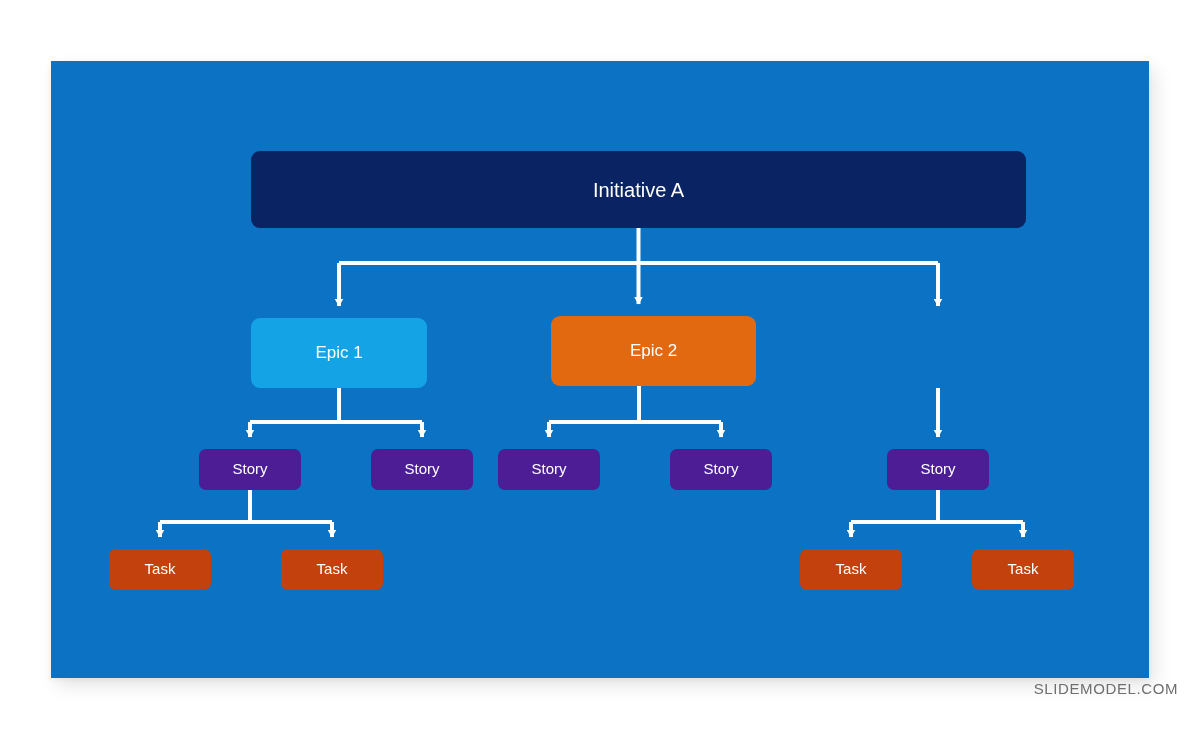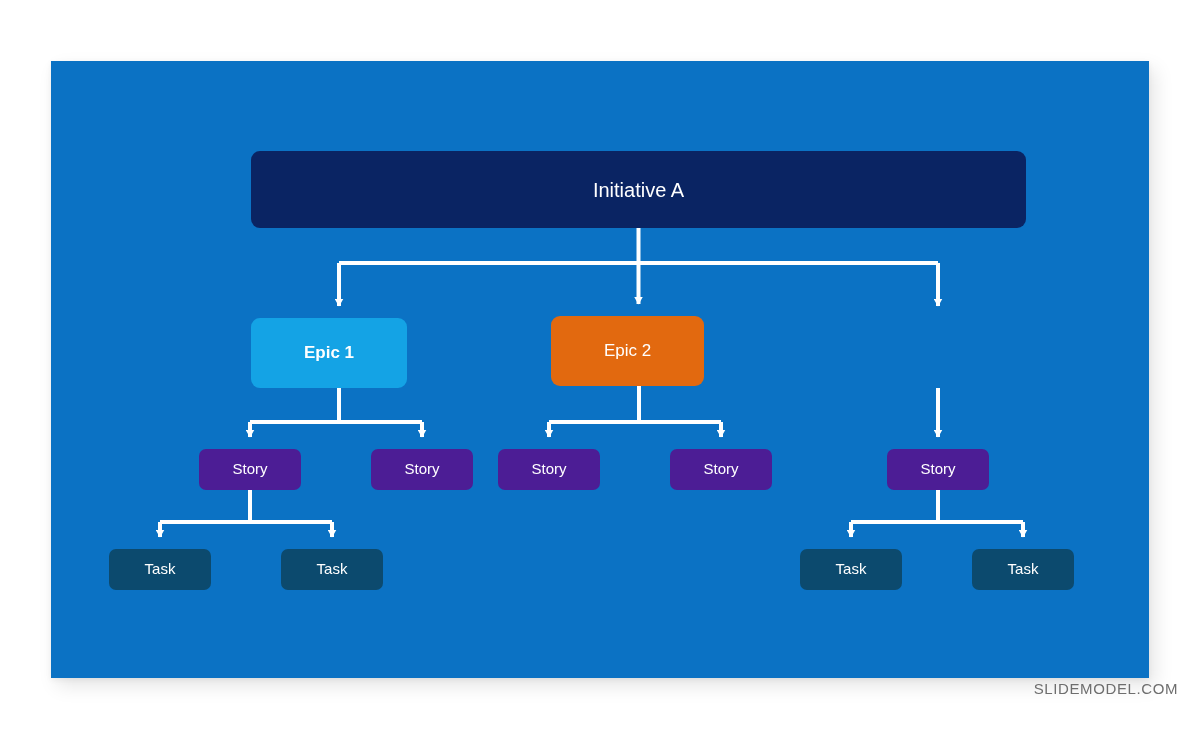--- a/index.html
+++ b/index.html
@@ -62,21 +62,21 @@
   }
   .node.epic.accent {
     background: #E2690F;
   }
   .node.story {
     background: #4c1d95;
     border-radius: 7px;
     font-size: 15px;
   }
   .node.task {
-    background: #0c4a6e;
+    background: #c2410c;
     border-radius: 7px;
     font-size: 15px;
   }
   #watermark {
     position: absolute;
     right: 22px;
     top: 680px;
     font-size: 15px;
     letter-spacing: 0.6px;
     color: #6E6E6E;
@@ -131,24 +131,24 @@
       <path d="M 851,522 L 1023,522"></path>
       <path d="M 851,522 L 851,537" marker-end="url(#arrowhead)"></path>
       <path d="M 1023,522 L 1023,537" marker-end="url(#arrowhead)"></path>
     </g>
   </svg>
 
   <div class="node initiative" style="left:251px; top:151px; width:775px; height:77px;">
     <span>Initiative A</span>
   </div>
 
-  <div class="node epic" style="left:251px; top:318px; width:156px; height:70px;font-weight:bold;">
+  <div class="node epic" style="left:251px; top:318px; width:176px; height:70px;">
     <span>Epic 1</span>
   </div>
-  <div class="node epic accent" style="left:551px; top:316px; width:153px; height:70px;">
+  <div class="node epic accent" style="left:551px; top:316px; width:205px; height:70px;">
     <span>Epic 2</span>
   </div>
 
   <div class="node story" style="left:199px; top:449px; width:102px; height:41px;">
     <span>Story</span>
   </div>
   <div class="node story" style="left:371px; top:449px; width:102px; height:41px;">
     <span>Story</span>
   </div>
   <div class="node story" style="left:498px; top:449px; width:102px; height:41px;">

